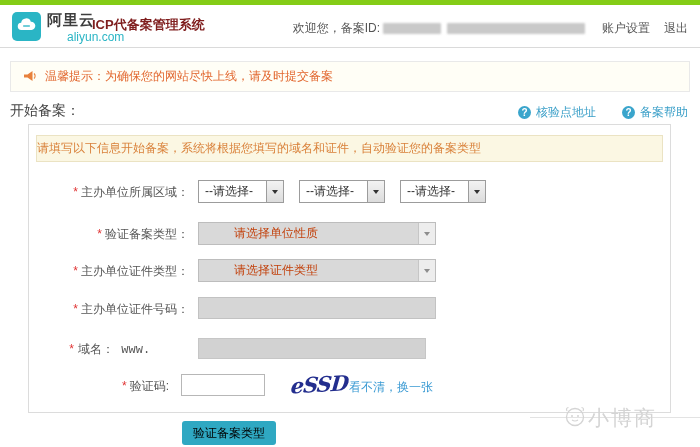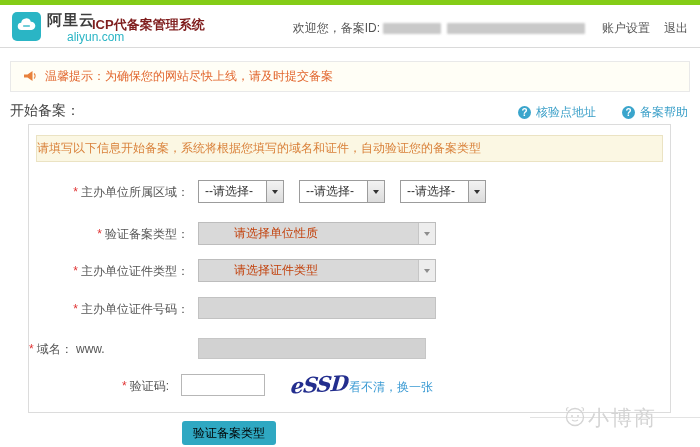--- a/index.html
+++ b/index.html
@@ -40,21 +40,21 @@
   .sel { position:absolute; top:0; height:23px; background:#fff; border:1px solid #9c9c9c; display:flex; align-items:center; cursor:pointer; }
   .sel .txt { flex:1; padding-left:6px; font-size:12px; color:#333; white-space:nowrap; overflow:hidden; }
   .sel .arrow-box { width:17px; align-self:stretch; background:linear-gradient(#f3f3f3,#dcdcdc); border-left:1px solid #9c9c9c; display:flex; align-items:center; justify-content:center; }
   .tri { width:0; height:0; border-left:3.5px solid transparent; border-right:3.5px solid transparent; border-top:4px solid #333; }
   .sel.disabled { background:#d9d9d9; border-color:#bdbdbd; }
   .sel.disabled .txt { color:#c2410c;margin-left:29px; }
   .sel.disabled .arrow-box { background:#ededed; border-left:1px solid #c6c6c6; }
   .sel.disabled .tri { border-top-color:#8d8d8d; }
 
   .gray-input { position:absolute; left:169px; top:0; width:238px; height:22px; background:#d6d6d6; border:1px solid #c2c2c2; }
-  .domain-www { position:absolute; left:0; top:4px; width:160px; text-align:left; font-size:12px; color:#555; white-space:nowrap; }
+  .domain-www { position:absolute; left:0; top:4px; width:160px; text-align:center; font-size:12px; color:#555; white-space:nowrap;font-family:Liberation Mono, monospace; }
   .domain-block { position:absolute; left:169px; top:1px; width:228px; height:21px; background:#d2d2d2; border:1px solid #c6c6c6; cursor:text; }
   .captcha-input { position:absolute; left:152px; top:0; width:84px; height:22px; background:#fff; border:1px solid #b7b7b7; font-size:12px; padding:0 4px; }
   .captcha-img { position:absolute; left:262px; top:-4px; width:52px; height:28px; display:flex; align-items:center; font-family:"DejaVu Serif","Liberation Serif",serif; font-style:italic; font-weight:bold; font-size:21px; color:#232e8e; transform:rotate(-3deg) skewX(-8deg); letter-spacing:-1px; }
   .captcha-refresh { position:absolute; left:320px; top:5px; font-size:12px; color:#3a9ad3; cursor:pointer; white-space:nowrap; }
 
   
   .submit-btn { position:absolute; left:182px; top:416px; width:94px; height:24px; background:#2fa8c2; border:none; border-radius:3px; color:#000000; font-size:12px; cursor:pointer; font-family:inherit; }
 
   
   .wm-line { position:absolute; left:530px; top:412px; width:170px; height:1px; background:#e3e3e3; }

